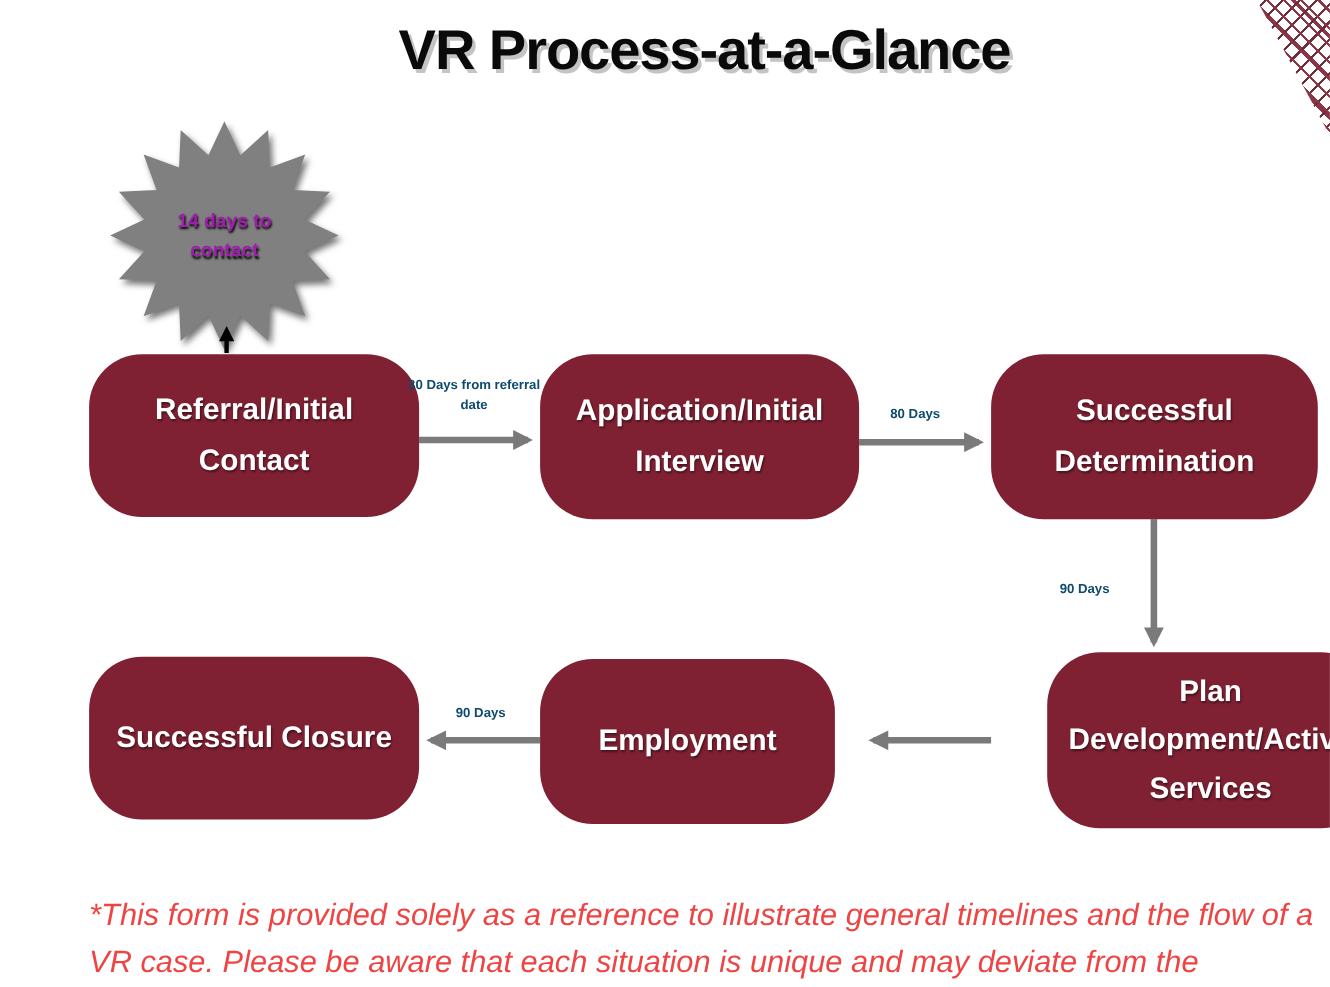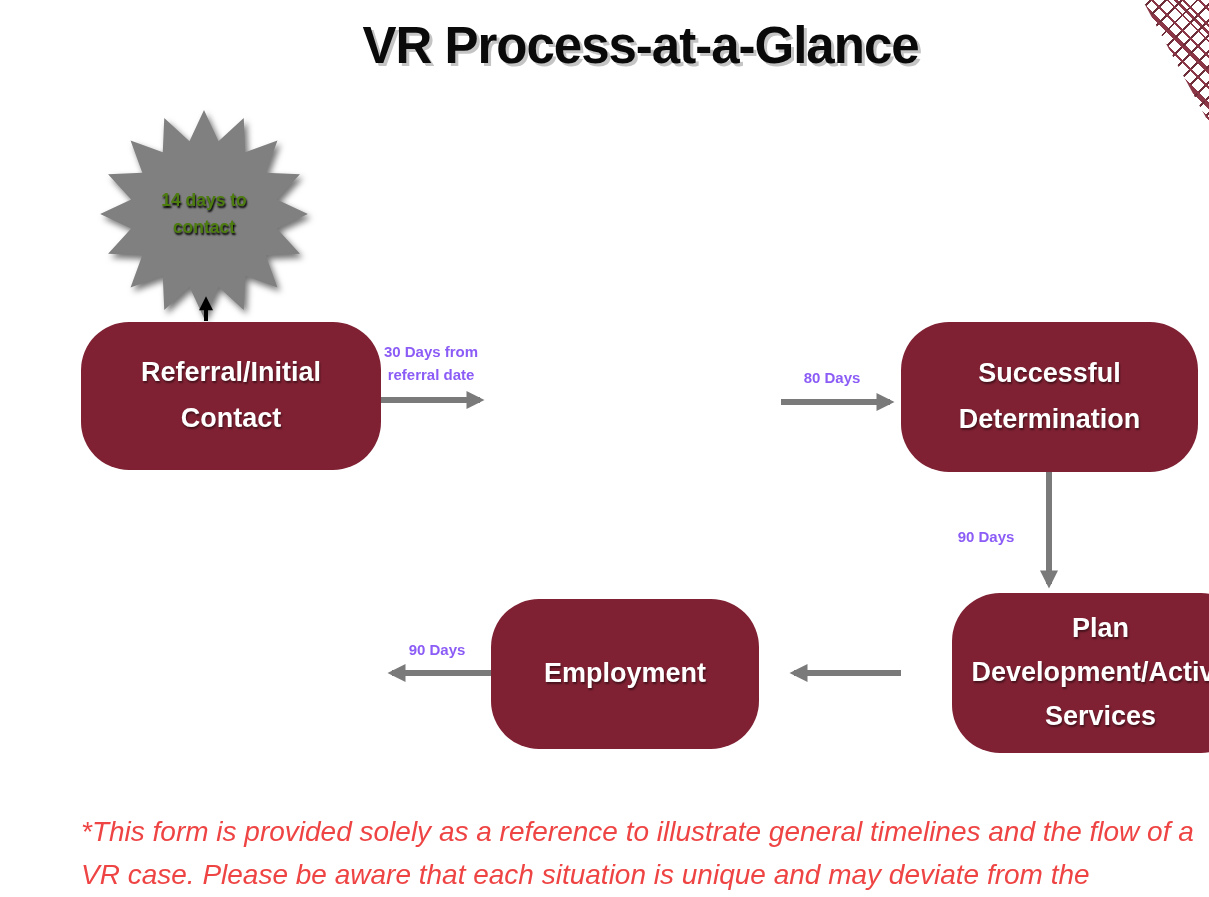--- a/index.html
+++ b/index.html
@@ -56,21 +56,21 @@
     position: absolute;
     inset: 0;
     display: flex;
     align-items: center;
     justify-content: center;
     text-align: center;
   }
   .star-label span {
     display: block;
     width: 118px;
-    color: #4d7c0f;
+    color: #a21caf;
     font-weight: bold;
     font-size: 17.5px;
     line-height: 1.55;
     text-shadow: 1px 2px 2px #000;
   }
 
   
   .box {
     position: absolute;
     background: var(--maroon, #7f2133);
@@ -97,22 +97,22 @@
   
   .arrows-layer {
     position: absolute;
     inset: 0;
     pointer-events: none;
   }
 
   .arrow-label {
     position: absolute;
     font-weight: bold;
-    font-size: 15px;
-    color: #8b5cf6;
+    font-size: 12px;
+    color: #0c4a6e;
     text-align: center;
     line-height: 1.5;
   }
   .label-30days   { left: 334px; top: 341px; width: 122px; }
   .label-60days   { left: 755px; top: 367px; width: 82px;  }
   .label-90days-v { left: 913px; top: 526px; width: 74px;  }
   .label-90days-h { left: 364px; top: 639px; width: 74px;  }
 
   .footnote {
     position: absolute;
@@ -154,23 +154,25 @@
     </defs>
     <line x1="345" y1="400" x2="444" y2="400" stroke="#7a7a7a" stroke-width="6" marker-end="url(#arrowGray)"></line>
     <line x1="745" y1="402" x2="854" y2="402" stroke="#7a7a7a" stroke-width="6" marker-end="url(#arrowGray)"></line>
     <line x1="1013" y1="472" x2="1013" y2="584" stroke="#7a7a7a" stroke-width="6" marker-end="url(#arrowGray)"></line>
     <line x1="865" y1="673" x2="758" y2="673" stroke="#7a7a7a" stroke-width="6" marker-end="url(#arrowGray)"></line>
     <line x1="455" y1="673" x2="356" y2="673" stroke="#7a7a7a" stroke-width="6" marker-end="url(#arrowGray)"></line>
     <line x1="170" y1="321" x2="170" y2="301" stroke="#000000" stroke-width="4" marker-end="url(#arrowBlack)"></line>
   </svg>
 
   <div class="box box-referral">Referral/Initial Contact</div>
+  <div class="box box-application">Application/Initial Interview</div>
   <div class="box box-eligibility">Successful Determination</div>
   <div class="box box-plan">Plan Development/Active Services</div>
   <div class="box box-employment">Employment</div>
+  <div class="box box-closure">Successful Closure</div>
 
   <div class="arrow-label label-30days">30 Days from referral date</div>
   <div class="arrow-label label-60days">80 Days</div>
   <div class="arrow-label label-90days-v">90 Days</div>
   <div class="arrow-label label-90days-h">90 Days</div>
 
   <div class="footnote">*This form is provided solely as a reference to illustrate general timelines and the flow of a VR case. Please be aware that each situation is unique and may deviate from the processes or timelines outlined here.</div>
 
 </div>
 

